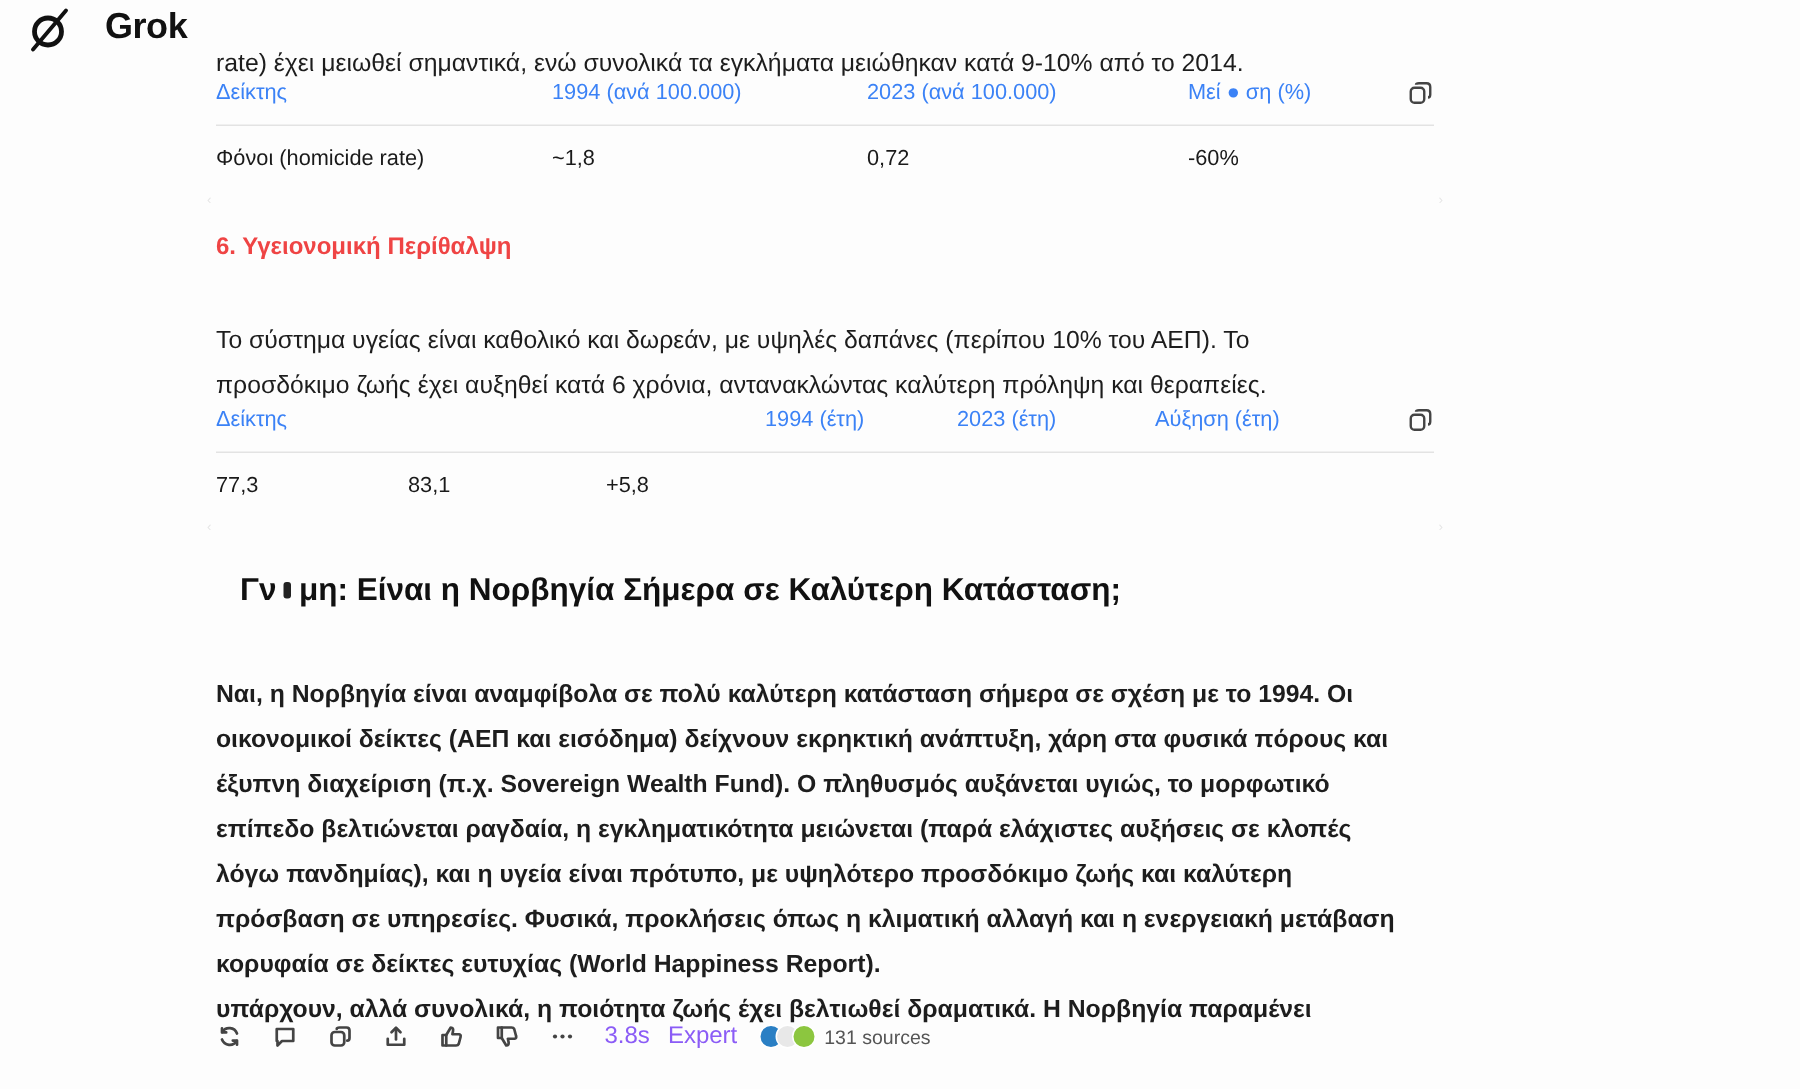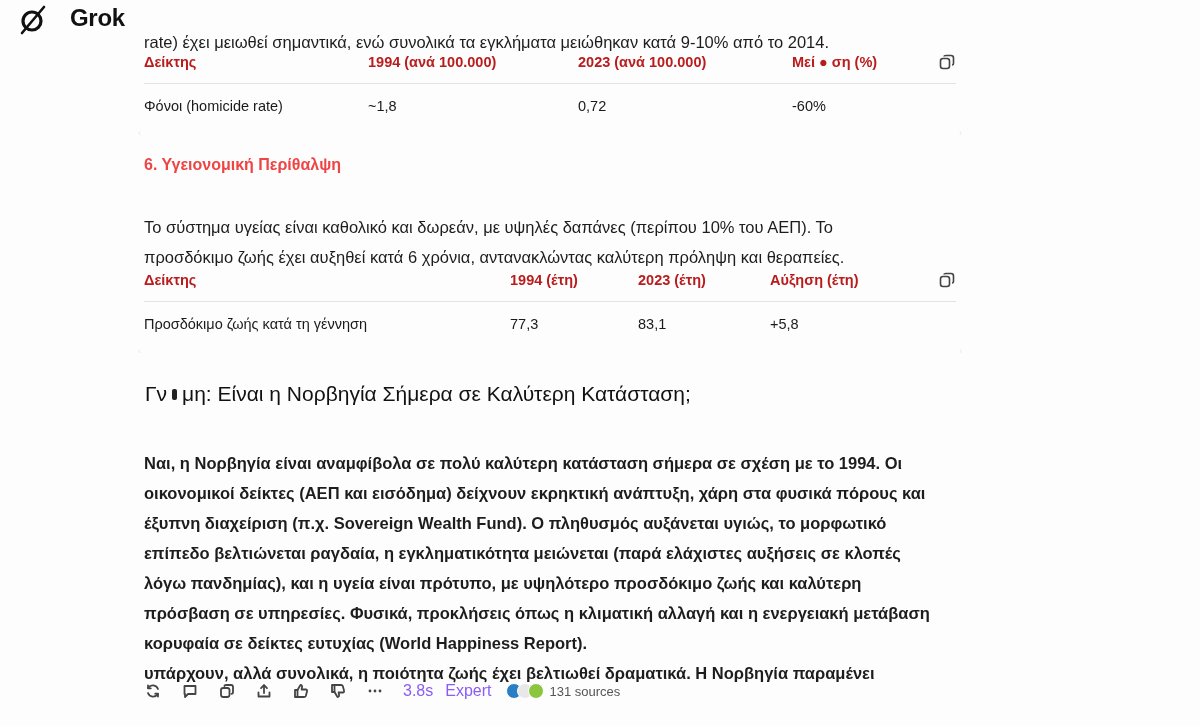--- a/index.html
+++ b/index.html
@@ -23,38 +23,38 @@
     font-size: 16.5px; line-height: 30px; color: #1d1d1d; margin-top: 24px;
   }
   .top-line { position: absolute; top: 3px; left: 0; white-space: nowrap; }
 
   .table {
     position: absolute; left: 0; width: 812px;
   }
   .trow { display: flex; align-items: center; position: relative; }
   .thead { height: 44px; border-bottom: 1.5px solid #e3e3e3; }
   .tbody-row { height: 44px; }
-  .th { font-size: 14.5px; font-weight: 700; color: #b91c1c; }
+  .th { font-size: 14.5px; font-weight: 400; color: #3b82f6; }
   .td { font-size: 14.5px; color: #1a1a1a; }
   .copy-btn {
     position: absolute; right: 0; top: 50%; transform: translateY(-50%);
     width: 18px; height: 18px; cursor: pointer;
   }
   .copy-btn svg { width: 18px; height: 18px; }
   .scroll-track {
     position: absolute; left: -6px; right: -6px; height: 10px;
     display: flex; justify-content: space-between; align-items: center;
     color: #e6e6e6; font-size: 9px;
   }
 
   .section-title {
     position: absolute; left: 0; font-size: 16px; font-weight: 600; color: #ef4444;
   }
   .h2 {
-    position: absolute; left: 1px; font-size: 21px; font-weight: 400; color: #111;
+    position: absolute; left: 16px; font-size: 21px; font-weight: 700; color: #111;
     white-space: nowrap;
     text-align: right;
   }
   .h2 .dot {
     display: inline-block; width: 5px; height: 11px; background: #222;
     border-radius: 2px; margin: 0 5px; vertical-align: 1px;
   }
   .block { position: absolute; left: 0; width: 830px; }
   .block .line { white-space: nowrap; display: block; }
 
@@ -124,21 +124,20 @@
       <span class="th" style="width:132px">2023 (έτη)</span>
       <span class="th" style="width:150px">Αύξηση (έτη)</span>
       <span class="copy-btn">
         <svg viewBox="0 0 18 18" fill="none" stroke="#444" stroke-width="1.6">
           <rect x="2.5" y="5.5" width="9" height="10" rx="2.5"></rect>
           <path d="M6 3.5 Q6 2.5 8 2.5 H13 Q15.5 2.5 15.5 5 V10 Q15.5 12 14 12"></path>
         </svg>
       </span>
     </div>
     <div class="trow tbody-row">
-      <span class="td" style="width:366px">Προσδόκιμο ζωής κατά τη γέννηση</span>
       <span class="td" style="width:128px">77,3</span>
       <span class="td" style="width:132px">83,1</span>
       <span class="td" style="width:150px">+5,8</span>
     </div>
     <div class="scroll-track" style="top:88px">
       <span>‹</span>
       <span>›</span>
     </div>
   </div>
 

